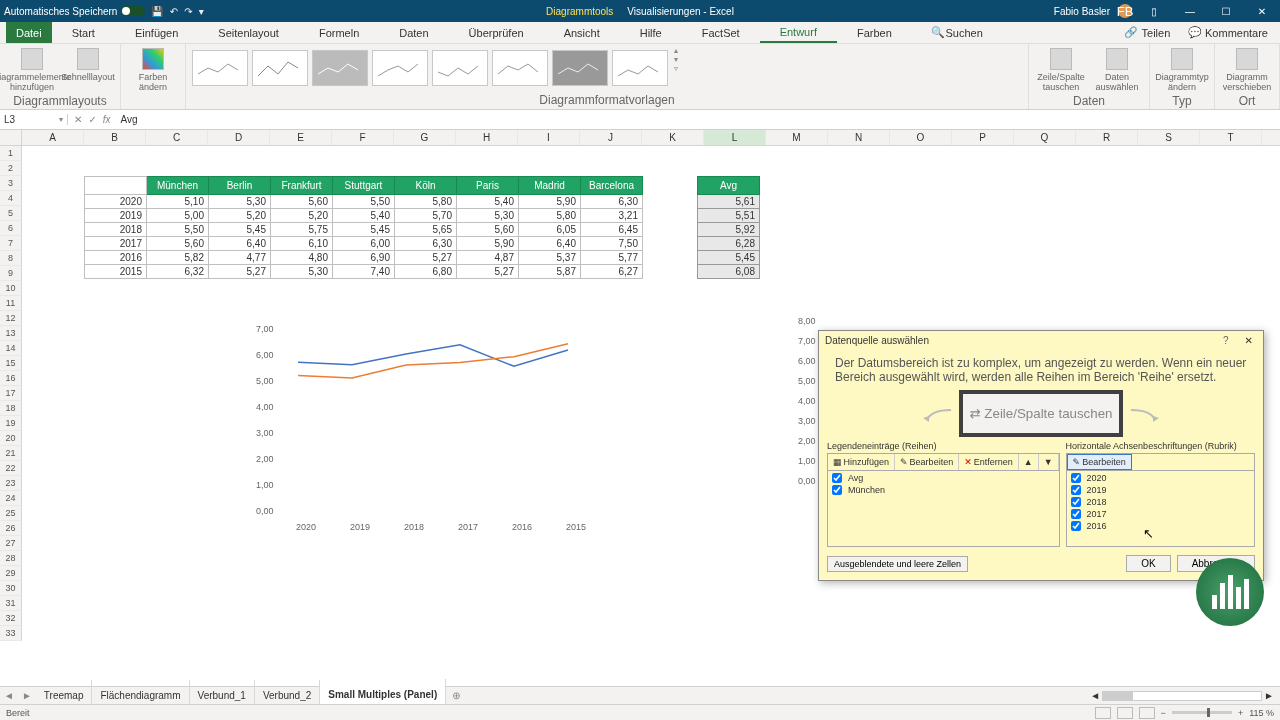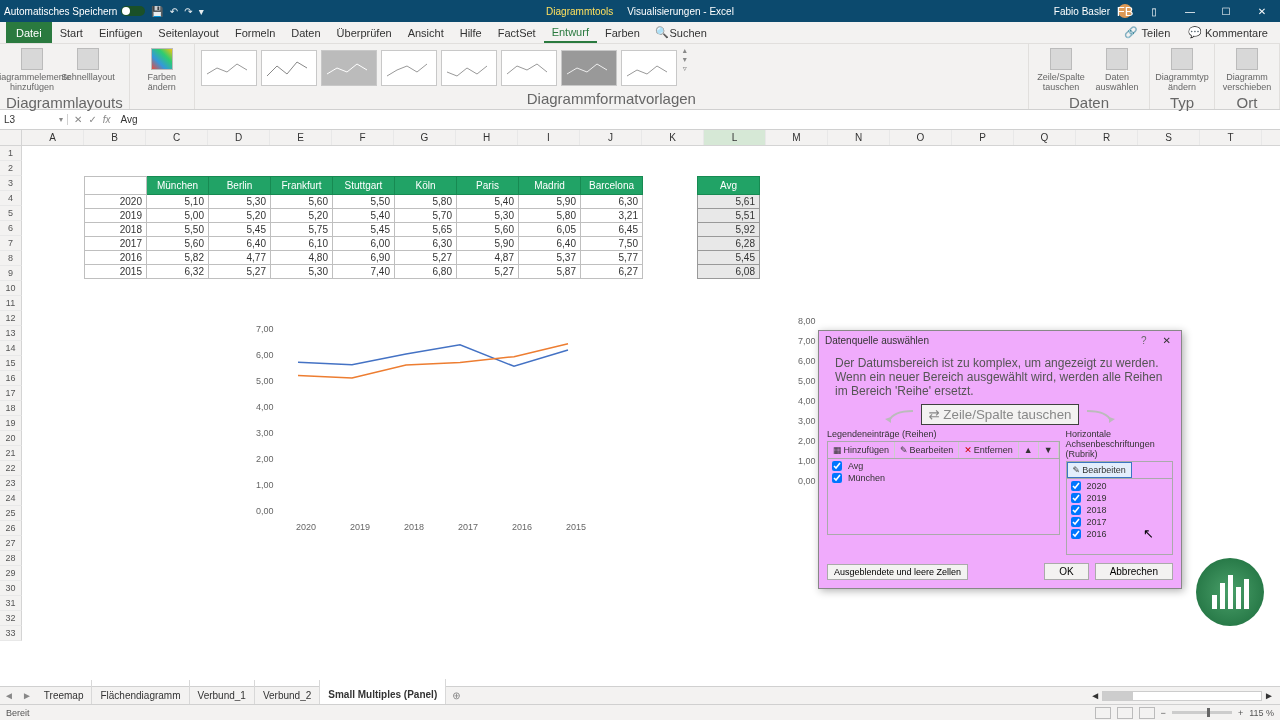--- a/index.html
+++ b/index.html
@@ -12,30 +12,30 @@
 .titlebar .toggle::after { content:""; position:absolute; width:8px; height:8px; background:#fff; border-radius:50%; top:1px; left:1px; }
 .titlebar .qat-icon { margin-left: 6px; opacity:.9; }
 .titlebar .center { position: absolute; left: 50%; transform: translateX(-50%); display:flex; gap: 14px; }
 .titlebar .center span:first-child { color:#ffe05e; }
 .titlebar .right { margin-left:auto; display:flex; align-items:center; gap:8px; }
 .titlebar .user-badge { width:14px; height:14px; background:#d95; border-radius:50%; font-size:13px; display:flex; align-items:center; justify-content:center; }
 .titlebar .win-btn { width:28px; text-align:center; }
 
 
 .ribbon-tabs { height: 22px; background:#f3f2f1; border-bottom:1px solid #e1dfdd; display:flex; align-items:center; padding:0 6px; font-size:11px; }
-.ribbon-tabs .tab { padding:0 8px; height:100%; display:flex; align-items:center; cursor:pointer; }
+.ribbon-tabs .tab { padding:0 20px; height:100%; display:flex; align-items:center; cursor:pointer; }
 .ribbon-tabs .tab.file { background:#2a7a3f; color:#fff; padding:0 10px; }
 .ribbon-tabs .tab.active { border-bottom:2px solid #2a7a3f; color:#2a7a3f; }
 .ribbon-tabs .right-actions { margin-left:auto; display:flex; gap:6px; }
 .ribbon-tabs .right-actions .btn { padding:0 6px; display:flex; align-items:center; gap:3px; }
 
 
 .ribbon { height: 66px; background:#f3f2f1; border-bottom:1px solid #d0d0d0; display:flex; }
 .ribbon .group { border-right:1px solid #e1dfdd; padding:2px 6px; display:flex; flex-direction:column; }
-.ribbon .group .group-label { font-size:15px; color:#666; text-align:center; margin-top:auto; padding-top:2px; }
+.ribbon .group .group-label { font-size:12px; color:#666; text-align:center; margin-top:auto; padding-top:2px; }
 .ribbon .group .group-body { flex:1; display:flex; align-items:flex-start; gap:4px; }
 .ribbon .big-btn { width:52px; display:flex; flex-direction:column; align-items:center; font-size:9px; text-align:center; color:#666; gap:2px; padding-top:2px; }
 .ribbon .big-btn .ico { width:22px; height:22px; background:#d8d8d8; border:1px solid #bbb; }
 .ribbon .style-thumb { width:56px; height:36px; background:#fff; border:1px solid #c8c8c8; margin-top:4px; display:flex; align-items:center; justify-content:center; position:relative; }
 .ribbon .style-thumb.selected { background:#999; }
 .ribbon .style-thumb svg { width:48px; height:28px; }
 .ribbon .collapse-caret { position:absolute; right:4px; top:50%; font-size:10px; color:#666; }
 
 
 .namebox-row { height:20px; border-bottom:1px solid #d0d0d0; display:flex; align-items:center; background:#fff; }
@@ -63,31 +63,31 @@
 .avg-table th { background:#21a366; color:#fff; padding:3px 0; border:1px solid #178a52; width:62px; text-align:center; font-weight:normal; }
 .avg-table td { border:1px solid #999; background:#e8e8e8; padding:1px 4px; width:62px; text-align:right; height:14px; }
 
 
 .chart-box { position:absolute; left:248px; top:186px; width:370px; height:220px; background:#fff; }
 .chart-box .y-label { position:absolute; font-size:9px; color:#666; left:8px; }
 .chart-box .x-label { position:absolute; font-size:9px; color:#666; bottom:4px; }
 .chart-box svg { position:absolute; left:40px; top:10px; }
 
 
-.dialog { position:absolute; left:818px; top:200px; width:364px; background:#f0abfc; border:1px solid #888; box-shadow:2px 2px 8px rgba(0,0,0,.3); font-size:10px; }
+.dialog { position:absolute; left:818px; top:200px; width:446px; background:#fef9c3; border:1px solid #888; box-shadow:2px 2px 8px rgba(0,0,0,.3); font-size:10px; }
 .dialog .dlg-title { padding:4px 6px; display:flex; align-items:center; }
 .dialog .dlg-title .close { margin-left:auto; padding:0 4px; cursor:pointer; }
 .dialog .dlg-title .help { margin-left:auto; padding:0 4px; color:#666; }
 .dialog .dlg-body { padding:4px 8px 8px; }
 .dialog .field-row { display:flex; align-items:center; gap:6px; margin:4px 0; }
 .dialog .field-row input { flex:1; border:1px solid #aaa; height:16px; padding:0 3px; font-size:10px; }
 .dialog .range-btn { width:16px; height:16px; border:1px solid #aaa; background:#f3f2f1; display:flex; align-items:center; justify-content:center; font-size:9px; }
 .dialog .note { color:#555; font-size:12px; margin:2px 8px 6px; }
 .dialog .swap-row { text-align:center; margin:4px 0; }
-.dialog .swap-btn { border:1px solid #404040; background:#f3f2f1; padding:2px 6px; color:#888; }
+.dialog .swap-btn { border:4px solid #404040; background:#f3f2f1; padding:12px 6px; color:#888; }
 .dialog .lists { display:flex; gap:6px; }
 .dialog .list-col { flex:1; }
 .dialog .list-header { font-size:9px; margin-bottom:2px; }
 .dialog .toolbar { display:flex; border:1px solid #aaa; height:18px; }
 .dialog .toolbar .tbtn { padding:0 5px; border-right:1px solid #ccc; display:flex; align-items:center; gap:2px; font-size:9px; }
 .dialog .toolbar .tbtn.selected { border:1px solid #3a76c4; background:#e3eefc; }
 .dialog .listbox { border:1px solid #aaa; border-top:none; height:76px; overflow-y:auto; padding:1px 0; }
 .dialog .listbox .li { display:flex; align-items:center; gap:6px; padding:1px 4px; font-size:9px; }
 .dialog .listbox .li input[type=checkbox] { width:10px; height:10px; }
 .dialog .bottom { display:flex; align-items:center; margin-top:8px; gap:6px; }

